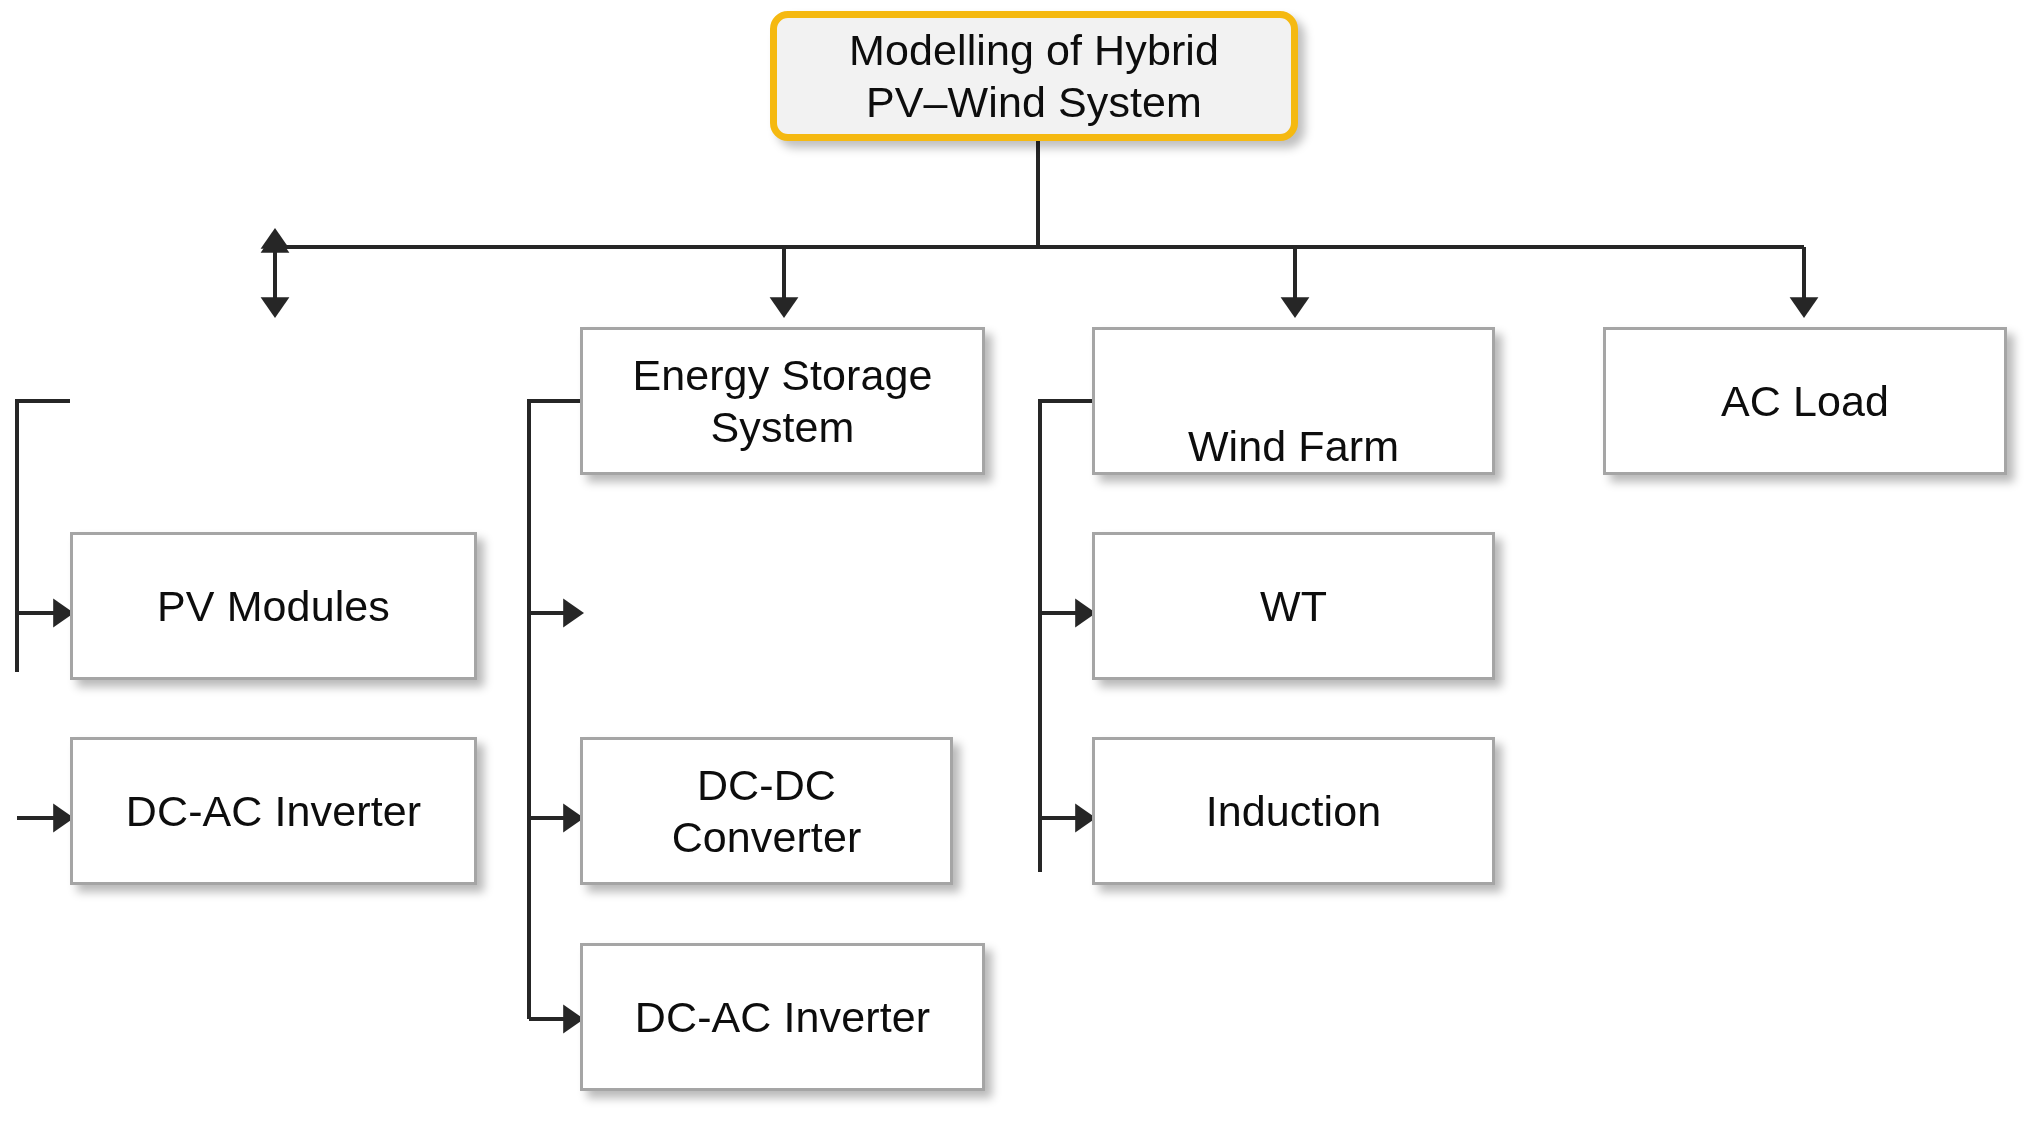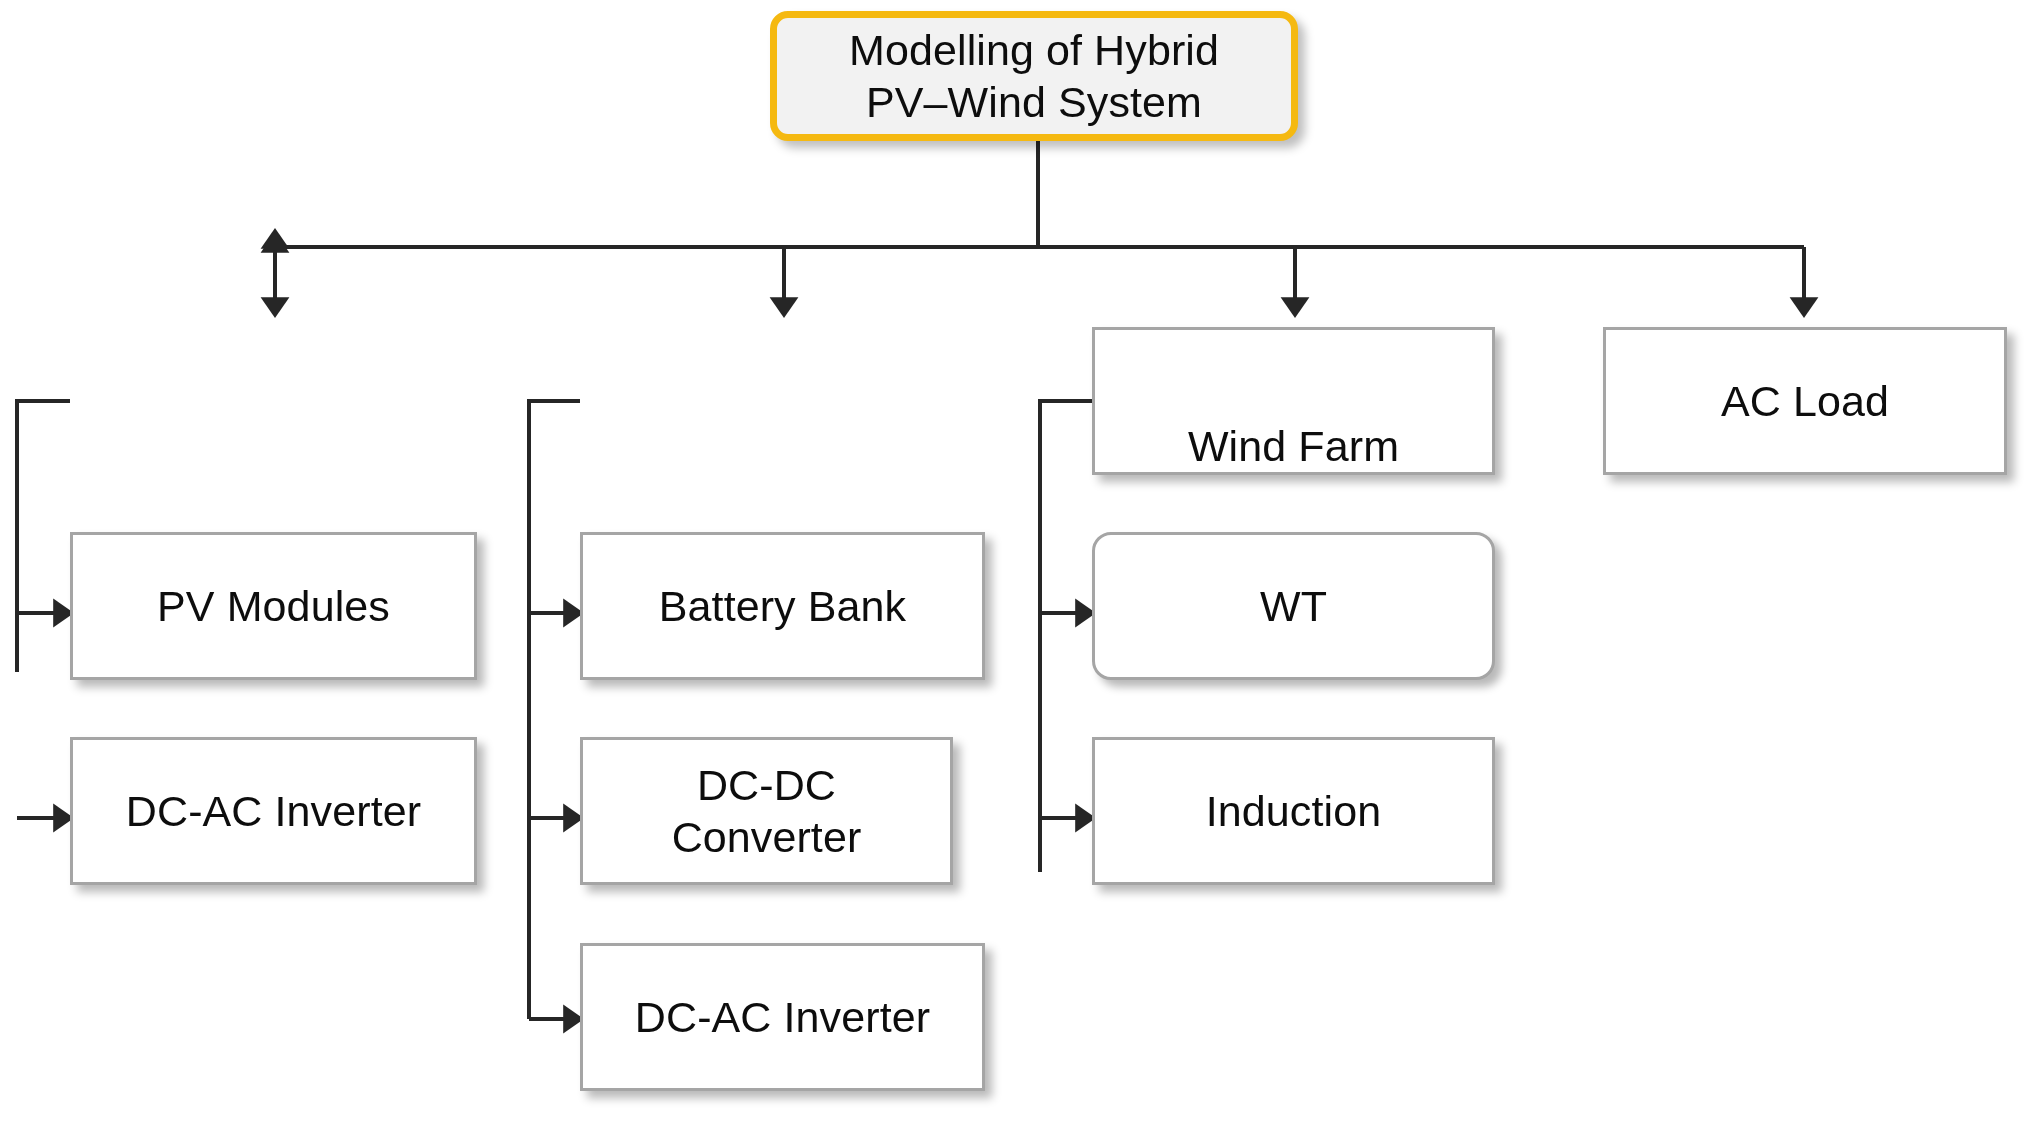--- a/index.html
+++ b/index.html
@@ -120,41 +120,44 @@
 
 
   <div class="node" style="left:70px; top:532px; width:407px; height:148px;">
     <span class="label">PV Modules</span>
   </div>
 
   <div class="node" style="left:70px; top:737px; width:407px; height:148px;">
     <span class="label">DC-AC Inverter</span>
   </div>
 
+  <div class="node" style="left:580px; top:327px; width:405px; height:148px;">
+    <span class="label">
+      <span>Energy Storage</span><br>
+      <span>System</span>
+    </span>
+  </div>
 
-  <div class="node" style="left:580px; top:532px; width:405px; height:148px;">
-    <span class="label">Battery Bank</span>
-  </div>
 
   <div class="node" style="left:580px; top:737px; width:373px; height:148px;">
     <span class="label">
       <span>DC-DC</span><br>
       <span>Converter</span>
     </span>
   </div>
 
   <div class="node" style="left:580px; top:943px; width:405px; height:148px;">
     <span class="label">DC-AC Inverter</span>
   </div>
 
   <div class="node" style="left:1092px; top:327px; width:403px; height:148px;align-items:flex-end;">
     <span class="label">Wind Farm</span>
   </div>
 
-  <div class="node" style="left:1092px; top:532px; width:403px; height:148px;border-radius:19px;">
+  <div class="node" style="left:1092px; top:532px; width:403px; height:148px;">
     <span class="label">WT</span>
   </div>
 
   <div class="node" style="left:1092px; top:737px; width:403px; height:148px;justify-content:center;">
     <span class="label">
       <span>Induction</span><br>
     </span>
   </div>
 
   <div class="node" style="left:1603px; top:327px; width:404px; height:148px;">

